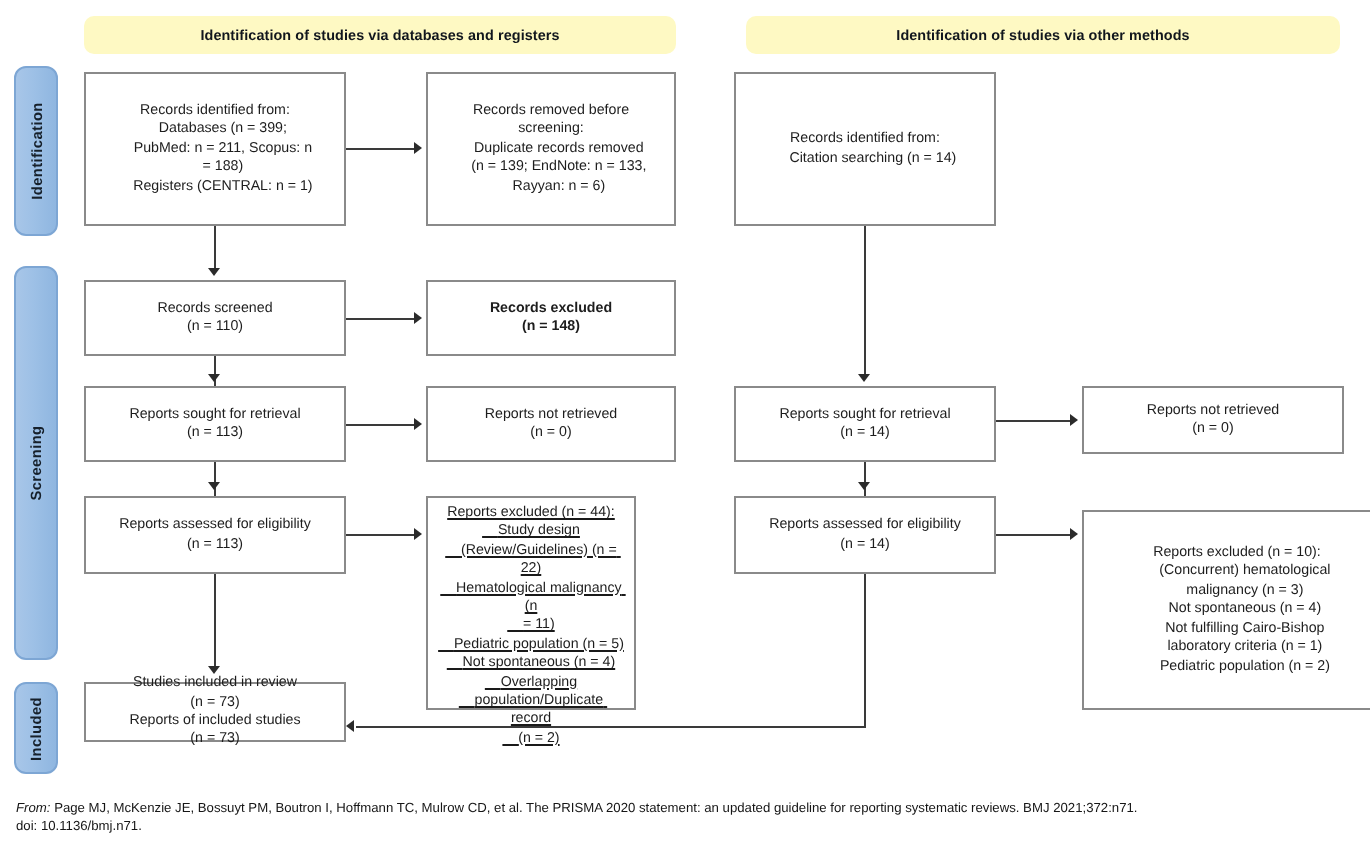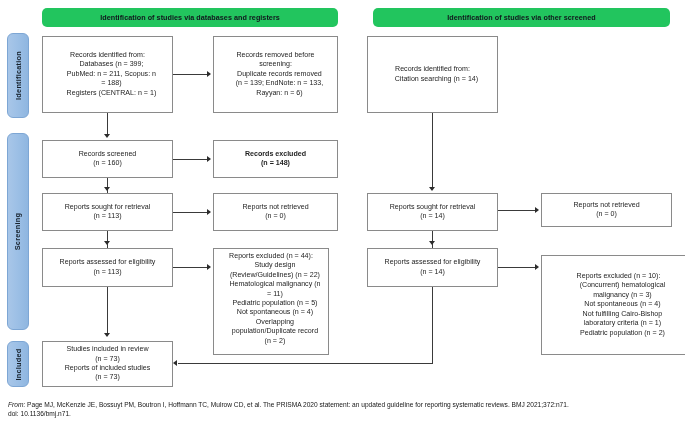--- a/index.html
+++ b/index.html
@@ -18,21 +18,21 @@
   #canvas {
     position: absolute;
     left: 0; top: 0;
     width: 685px;
     height: 428px;
   }
   .abs { position: absolute; box-sizing: border-box; }
 
   
   .hdr {
-    background: #22c55e;
+    background: #fef9c3;
     border-radius: 5px;
     color: #11161d;
     font-size: 7.2px;
     font-weight: bold;
     letter-spacing: 0.05px;
     display: flex;
     align-items: center;
     justify-content: center;
     text-align: center;
   }
@@ -107,21 +107,21 @@
   }
   .footer .lbl { font-style: italic; }
 </style>
 </head>
 <body>
 
 <div id="canvas">
 
   <div class="abs hdr" style="left:42px; top:8px; width:296px; height:19px;">Identification of studies via databases and registers</div>
 
-  <div class="abs hdr" style="left:373px; top:8px; width:297px; height:19px;">Identification of studies via other screened</div>
+  <div class="abs hdr" style="left:373px; top:8px; width:297px; height:19px;">Identification of studies via other methods</div>
 
   <div class="abs stage" style="left:7px; top:33px; width:22px; height:85px;">
     <span>Identification</span>
   </div>
 
   <div class="abs stage" style="left:7px; top:133px; width:22px; height:197px;">
     <span>Screening</span>
   </div>
 
   <div class="abs stage" style="left:7px; top:341px; width:22px; height:46px;">
@@ -145,21 +145,21 @@
   </div>
 
   <div class="abs ln-h" style="left:173px; top:74px; width:35px;"></div>
   <div class="abs arw arw-right" style="left:207px; top:70.8px;"></div>
 
   <div class="abs ln-v" style="left:107px; top:113px; height:23px;"></div>
   <div class="abs arw arw-down" style="left:103.8px; top:134px;"></div>
 
   <div class="abs box" style="left:42px; top:140px; width:131px; height:38px;">
     <div class="txt">Records screened
-(n = 160)</div>
+(n = 110)</div>
   </div>
 
   <div class="abs box" style="left:213px; top:140px; width:125px; height:38px;font-weight:bold;">
     <div class="txt">Records excluded
 (n = 148)</div>
   </div>
 
   <div class="abs ln-h" style="left:173px; top:159px; width:35px;"></div>
   <div class="abs arw arw-right" style="left:207px; top:155.8px;"></div>
 
@@ -180,40 +180,40 @@
   <div class="abs arw arw-right" style="left:207px; top:208.8px;"></div>
 
   <div class="abs ln-v" style="left:107px; top:231px; height:17px;"></div>
   <div class="abs arw arw-down" style="left:103.8px; top:241px;"></div>
 
   <div class="abs box" style="left:42px; top:248px; width:131px; height:39px;">
     <div class="txt">Reports assessed for eligibility
 (n = 113)</div>
   </div>
 
-  <div class="abs box top" style="left:213px; top:248px; width:116px; height:107px;">
+  <div class="abs box top" style="left:213px; top:248px; width:105px; height:107px;text-decoration:underline;">
     <div class="txt">Reports excluded (n = 44):
     Study design
     (Review/Guidelines) (n = 22)
     Hematological malignancy (n
     = 11)
     Pediatric population (n = 5)
     Not spontaneous (n = 4)
     Overlapping
     population/Duplicate record
     (n = 2)</div>
   </div>
 
   <div class="abs ln-h" style="left:173px; top:267px; width:35px;"></div>
   <div class="abs arw arw-right" style="left:207px; top:263.8px;"></div>
 
   <div class="abs ln-v" style="left:107px; top:287px; height:48px;"></div>
   <div class="abs arw arw-down" style="left:103.8px; top:333px;"></div>
 
-  <div class="abs box" style="left:42px; top:341px; width:131px; height:46px;">
+  <div class="abs box" style="left:42px; top:341px; width:131px; height:30px;">
     <div class="txt">Studies included in review
 (n = 73)
 Reports of included studies
 (n = 73)</div>
   </div>
 
   <div class="abs box" style="left:367px; top:36px; width:131px; height:77px;">
     <div class="txt">Records identified from:
     Citation searching (n = 14)</div>
   </div>

